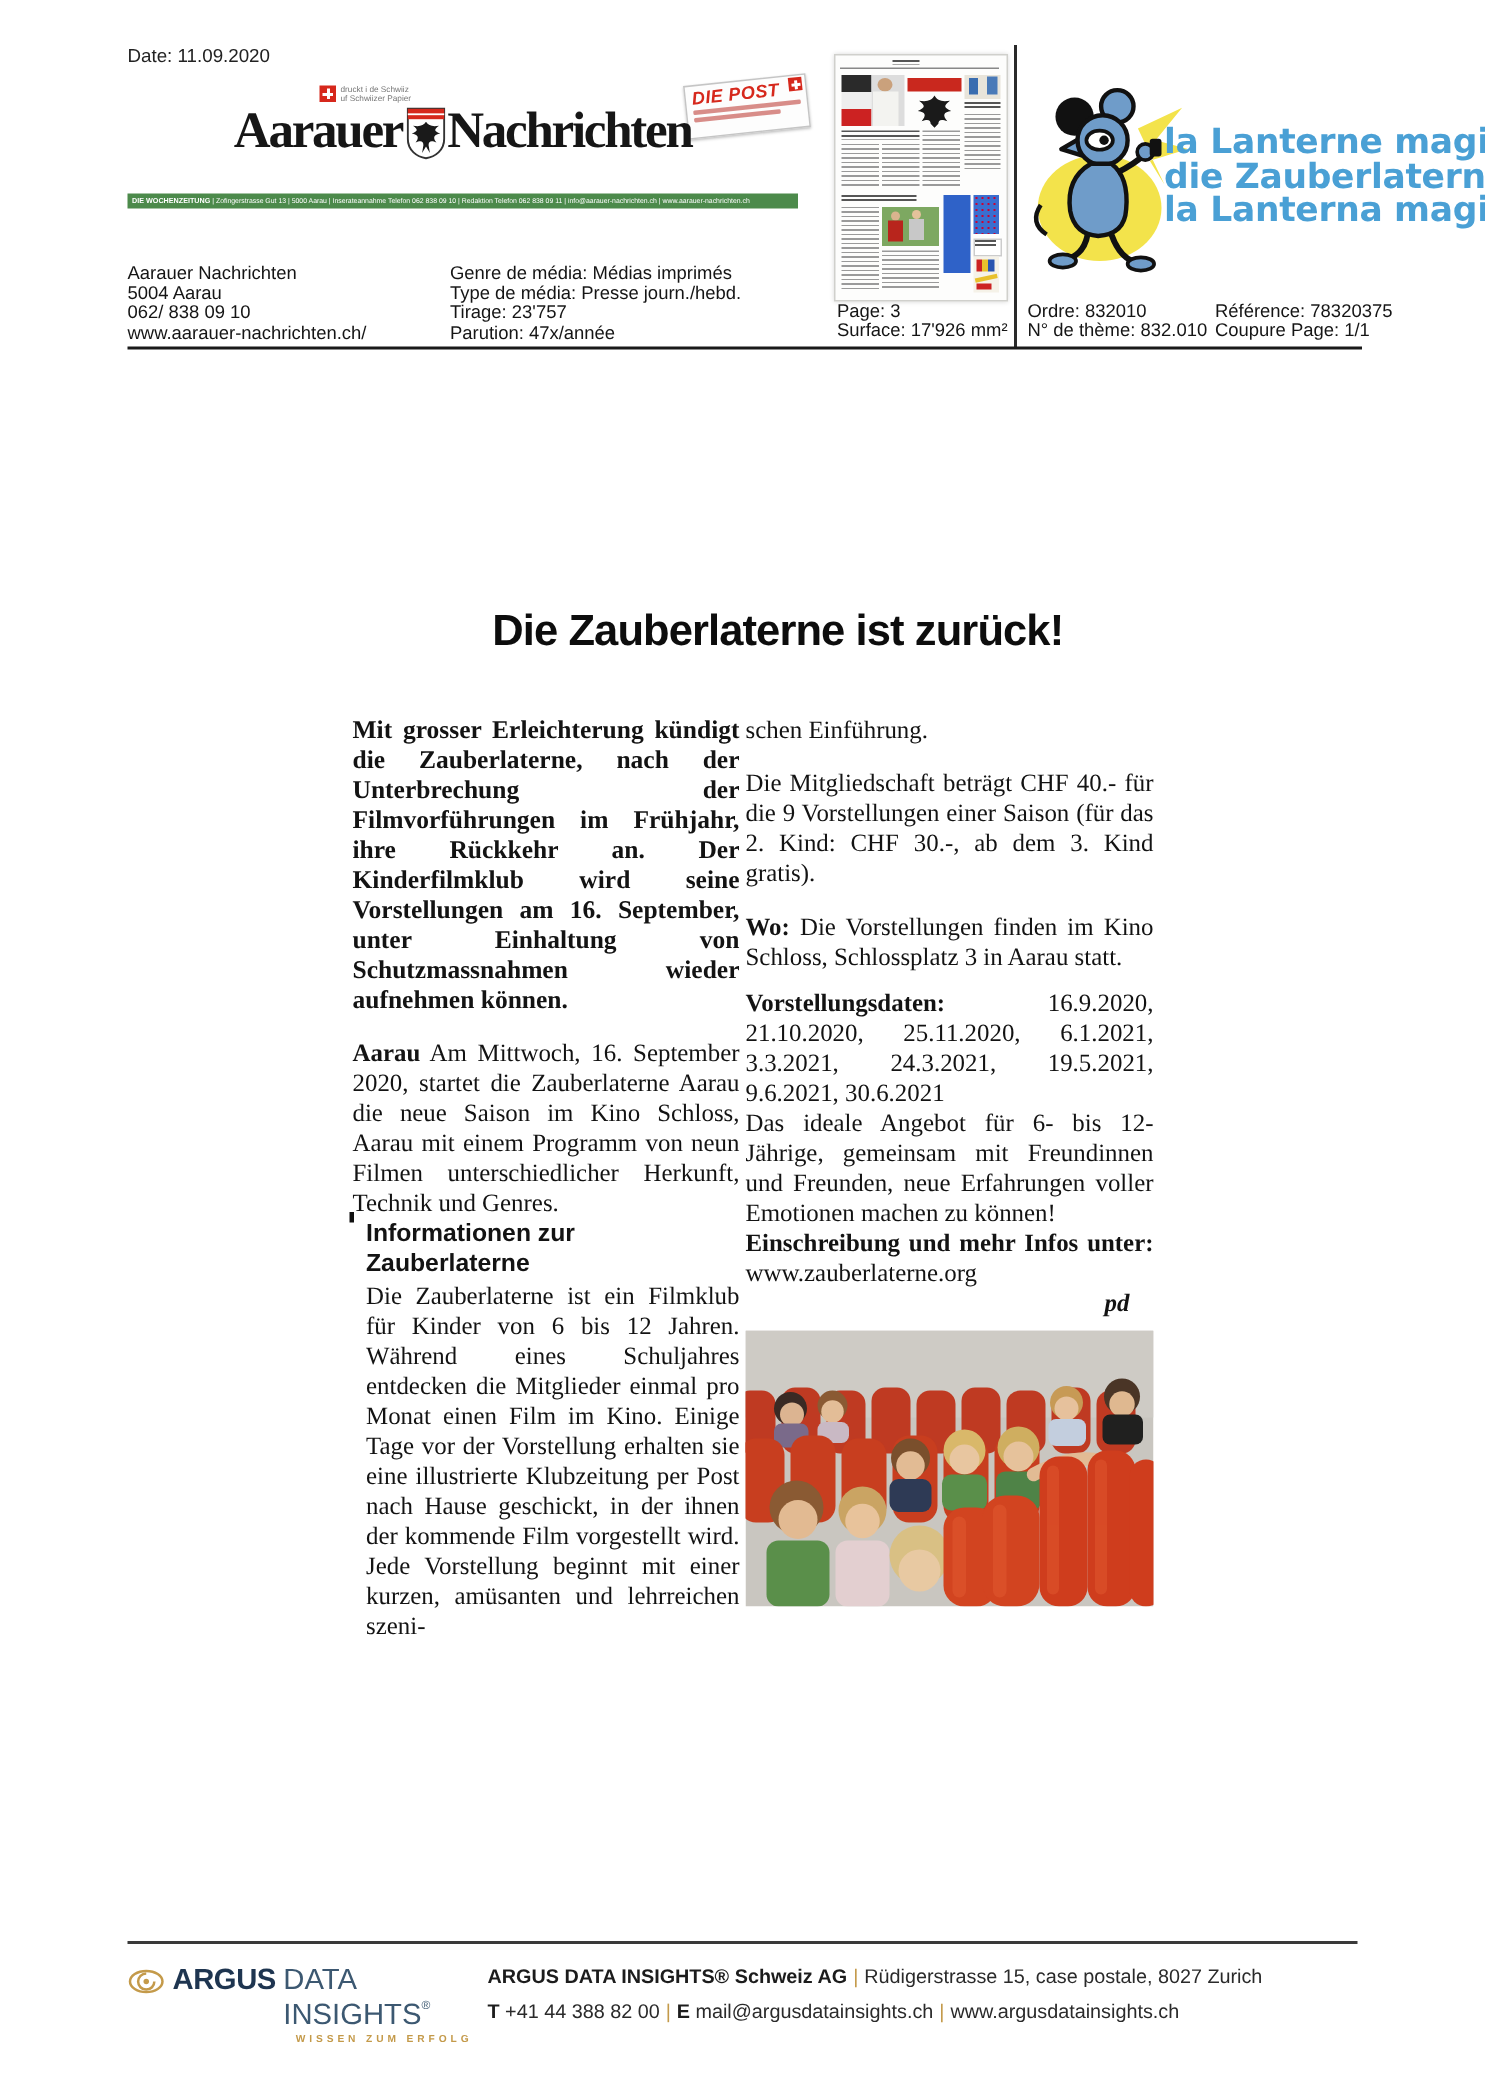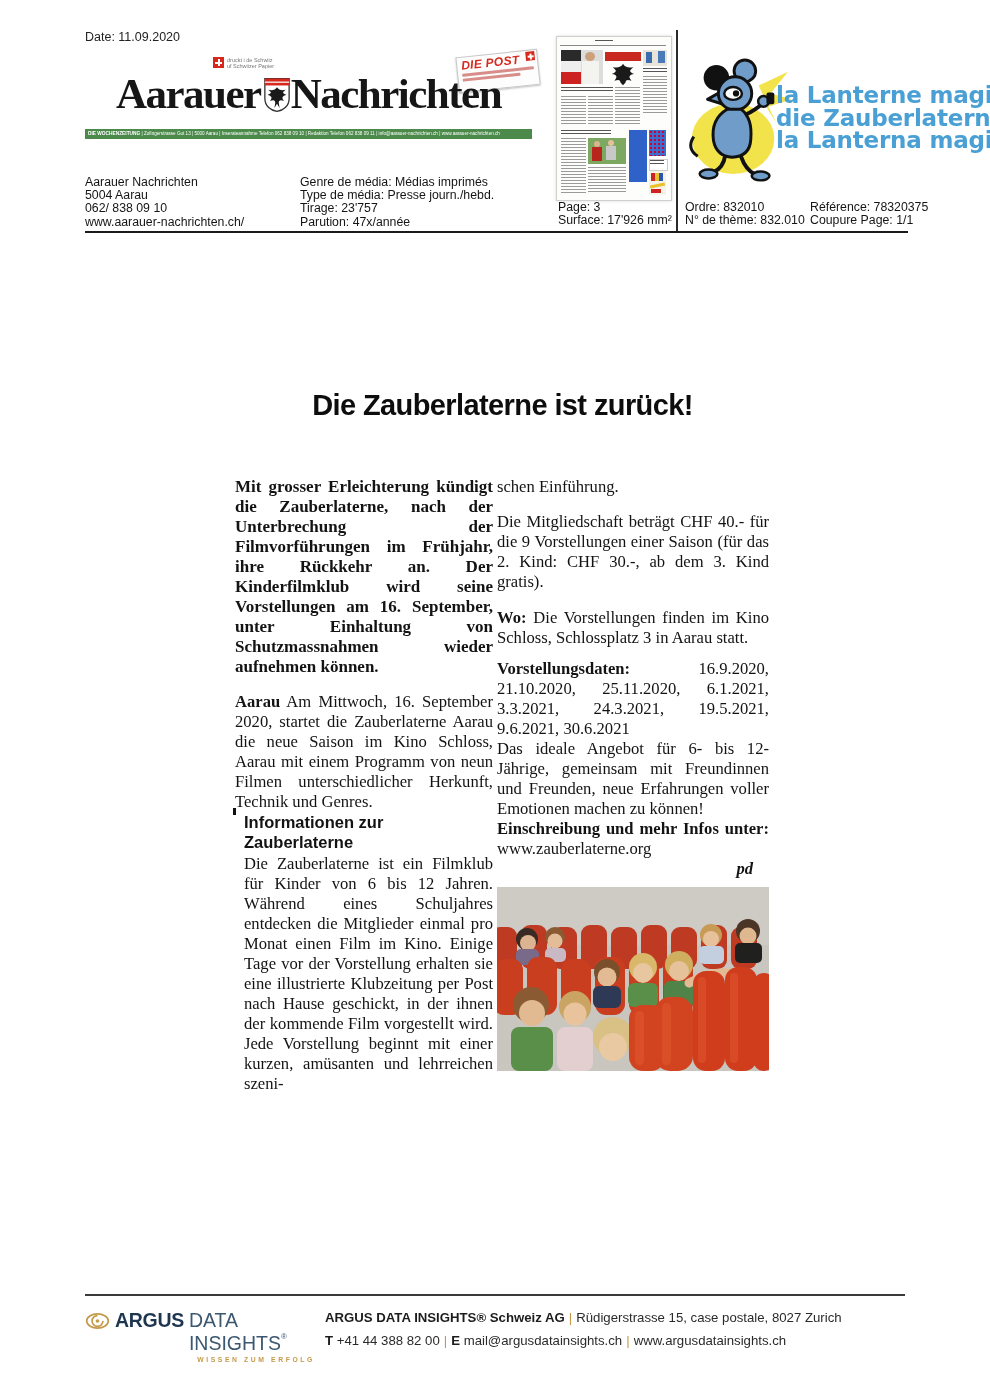--- a/index.html
+++ b/index.html
@@ -19,21 +19,21 @@
   .papermark-text{font-size:5.5px;line-height:6px;color:#777;}
   .post-stamp{left:372px;top:-2px;width:72px;height:30px;background:#fdfdfd;border:1px solid #c5c5c5;
       transform:rotate(-6deg);box-shadow:0 1px 2px rgba(0,0,0,.25);padding:2px 4px;}
   .post-stamp .post-word{font-size:12px;font-weight:bold;font-style:italic;color:#d6281c;letter-spacing:.3px;line-height:12px;}
   .post-cross{position:absolute;right:2px;top:1px;width:9px;height:9px;background:#d6281c;}
   .post-cross:before{content:"";position:absolute;left:3.5px;top:1.5px;width:2px;height:6px;background:#fff;}
   .post-cross:after{content:"";position:absolute;left:1.5px;top:3.5px;width:6px;height:2px;background:#fff;}
   .post-blur{height:3px;background:#b9322a;opacity:.55;margin-top:2px;border-radius:1px;}
   .post-blur+.post-blur{width:80%;}
   .mast-title{left:0;top:14px;width:447px;display:flex;align-items:center;justify-content:center;
-      font-family:"Liberation Serif",serif;font-weight:bold;font-size:43px;letter-spacing:-1.5px;color:#161616;white-space:nowrap;}
+      font-family:"Liberation Serif",serif;font-weight:bold;font-size:34px;letter-spacing:-1.5px;color:#161616;white-space:nowrap;}
   .shield{margin:2px 1px 0 3px;flex:0 0 auto;}
   .green-bar{left:0;top:74px;width:447px;height:10px;background:#4c8a4b;color:#fff;
       font-size:4.6px;line-height:10px;white-space:nowrap;overflow:hidden;padding:0 3px;box-sizing:border-box;}
   .green-bar b{font-size:4.8px;}
 
   
   .thumb{left:556px;top:36px;width:114px;height:163px;background:#fdfdfc;border:1px solid #d0d0cc;
       box-shadow:0 0 3px rgba(0,0,0,.15);overflow:hidden;}
   .ftext{background:repeating-linear-gradient(#9a9a9a 0 1px,transparent 1px 3px);}
   .ftext-dark{background:repeating-linear-gradient(#555 0 1.2px,transparent 1.2px 3px);}
@@ -210,21 +210,21 @@
     <div>Ordre: 832010</div>
     <div>N° de thème: 832.010</div>
   </div>
   <div class="abs meta" style="left:810px;top:201px;">
     <div>Référence: 78320375</div>
     <div>Coupure Page: 1/1</div>
   </div>
 
   <div class="abs hrule-top"></div>
 
-  <h1 class="abs headline" style="margin:0;">Die Zauberlaterne ist zurück!</h1>
+  <h1 class="abs headline" style="margin:16px;">Die Zauberlaterne ist zurück!</h1>
 
   <div class="abs col col-left">
     <p class="lead">Mit grosser Erleichterung kündigt die Zauberlaterne, nach der Unterbrechung der Filmvorführungen im Frühjahr, ihre Rückkehr an. Der Kinderfilmklub wird seine Vorstellungen am 16. September, unter Einhaltung von Schutzmassnahmen wieder aufnehmen können.</p>
     <p style="margin-top:15px;"><b>Aarau</b><span> Am Mittwoch, 16. September 2020, startet die Zauberlaterne Aarau die neue Saison im Kino Schloss, Aarau mit einem Programm von neun Filmen unterschiedlicher Herkunft, Technik und Genres.</span></p>
     <p class="subhead"><span class="crop-tick"></span><span>Informationen zur Zauberlaterne</span></p>
     <p style="margin-top:2px;padding-left:9px;">Die Zauberlaterne ist ein Filmklub für Kinder von 6 bis 12 Jahren. Während eines Schuljahres entdecken die Mitglieder einmal pro Monat einen Film im Kino. Einige Tage vor der Vorstellung erhalten sie eine illustrierte Klubzeitung per Post nach Hause geschickt, in der ihnen der kommende Film vorgestellt wird. Jede Vorstellung beginnt mit einer kurzen, amüsanten und lehrreichen szeni-</p>
   </div>
 
   <div class="abs col col-right">
     <p style="text-align:left;">schen Einführung.</p>

